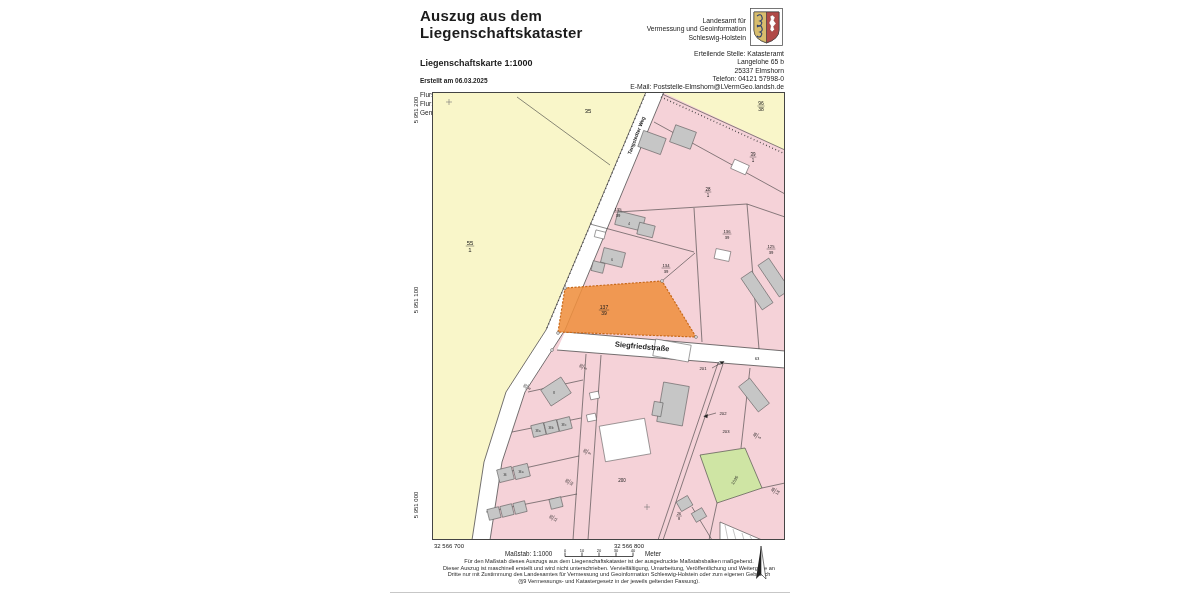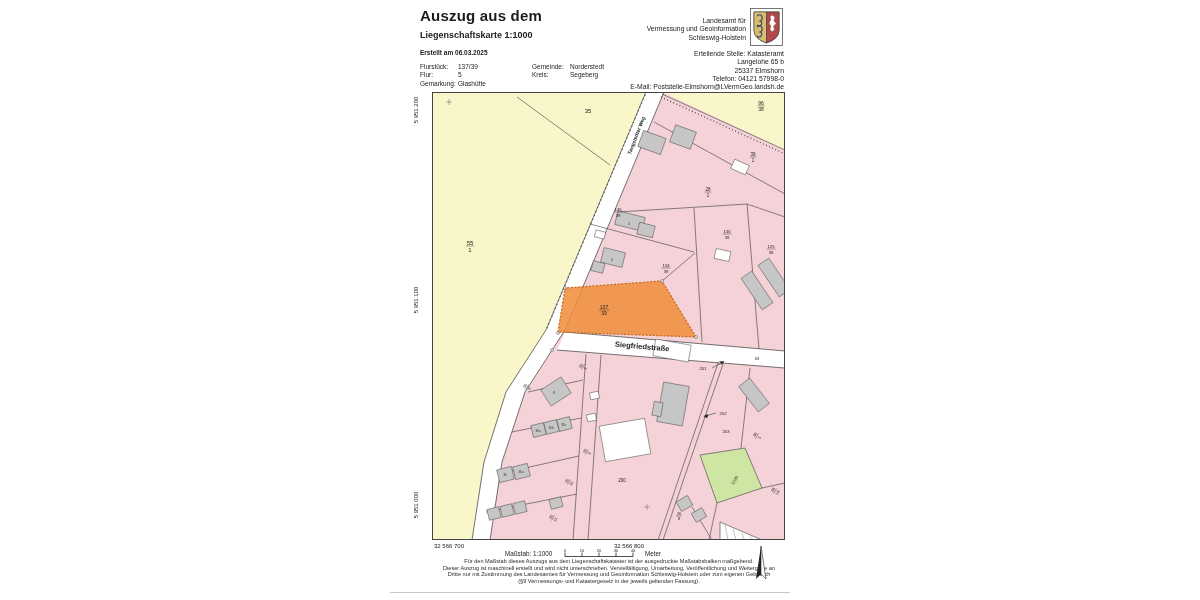--- a/index.html
+++ b/index.html
@@ -2,21 +2,21 @@
 <html><head>
 <meta charset="utf-8">
 <style>
   html,body{margin:0;padding:0;background:#fff;}
   #canvas{position:relative;width:1096px;height:600px;background:#ffffff;overflow:hidden;
           font-family:"Liberation Sans", sans-serif;color:#1c1c1c;}
   .abs{position:absolute;}
   
   #hdr-left{left:420px;top:8px;width:300px;}
   .title-line{font-size:15px;font-weight:bold;line-height:1.1;letter-spacing:.2px;}
-  .subtitle{font-size:9px;font-weight:bold;margin-top:5px;}
+  .subtitle{font-size:9px;font-weight:bold;margin-top:17px;}
   .created{font-size:6.5px;font-weight:bold;margin-top:9px;}
   .info-wrap{position:relative;margin-top:7px;font-size:6.5px;line-height:1.35;}
   .info-colB{position:absolute;left:112px;top:0;}
   .info-row span.lbl{display:inline-block;width:38px;}
   
   #agency{left:560px;top:17px;width:186px;text-align:right;font-size:6.8px;line-height:1.25;}
   #arms{left:750px;top:8px;}
   #office{left:510px;top:50px;width:274px;text-align:right;font-size:6.8px;line-height:1.22;}
   
   .northing{font-size:6px;color:#222;transform:rotate(-90deg);transform-origin:center;width:40px;text-align:center;left:396px;}
@@ -28,20 +28,21 @@
   #bottom-rule{left:390px;top:592px;width:400px;height:1px;background:#c7c7c7;}
   svg text{font-family:"Liberation Sans", sans-serif;}
 </style>
 </head>
 <body>
 
 <div id="canvas">
 
   <div id="hdr-left" class="abs">
     <div class="title-line">Auszug aus dem</div>
+    <div class="title-line">Liegenschaftskataster</div>
     <div class="subtitle">Liegenschaftskarte 1:1000</div>
     <div class="created">Erstellt am 06.03.2025</div>
     <div class="info-wrap">
       <div class="info-colA">
         <div class="info-row"><span class="lbl">Flurstück:</span><span>137/39</span></div>
         <div class="info-row"><span class="lbl">Flur:</span><span>5</span></div>
         <div class="info-row"><span class="lbl">Gemarkung:</span><span>Glashütte</span></div>
       </div>
       <div class="info-colB">
         <div class="info-row"><span class="lbl">Gemeinde:</span><span>Norderstedt</span></div>

